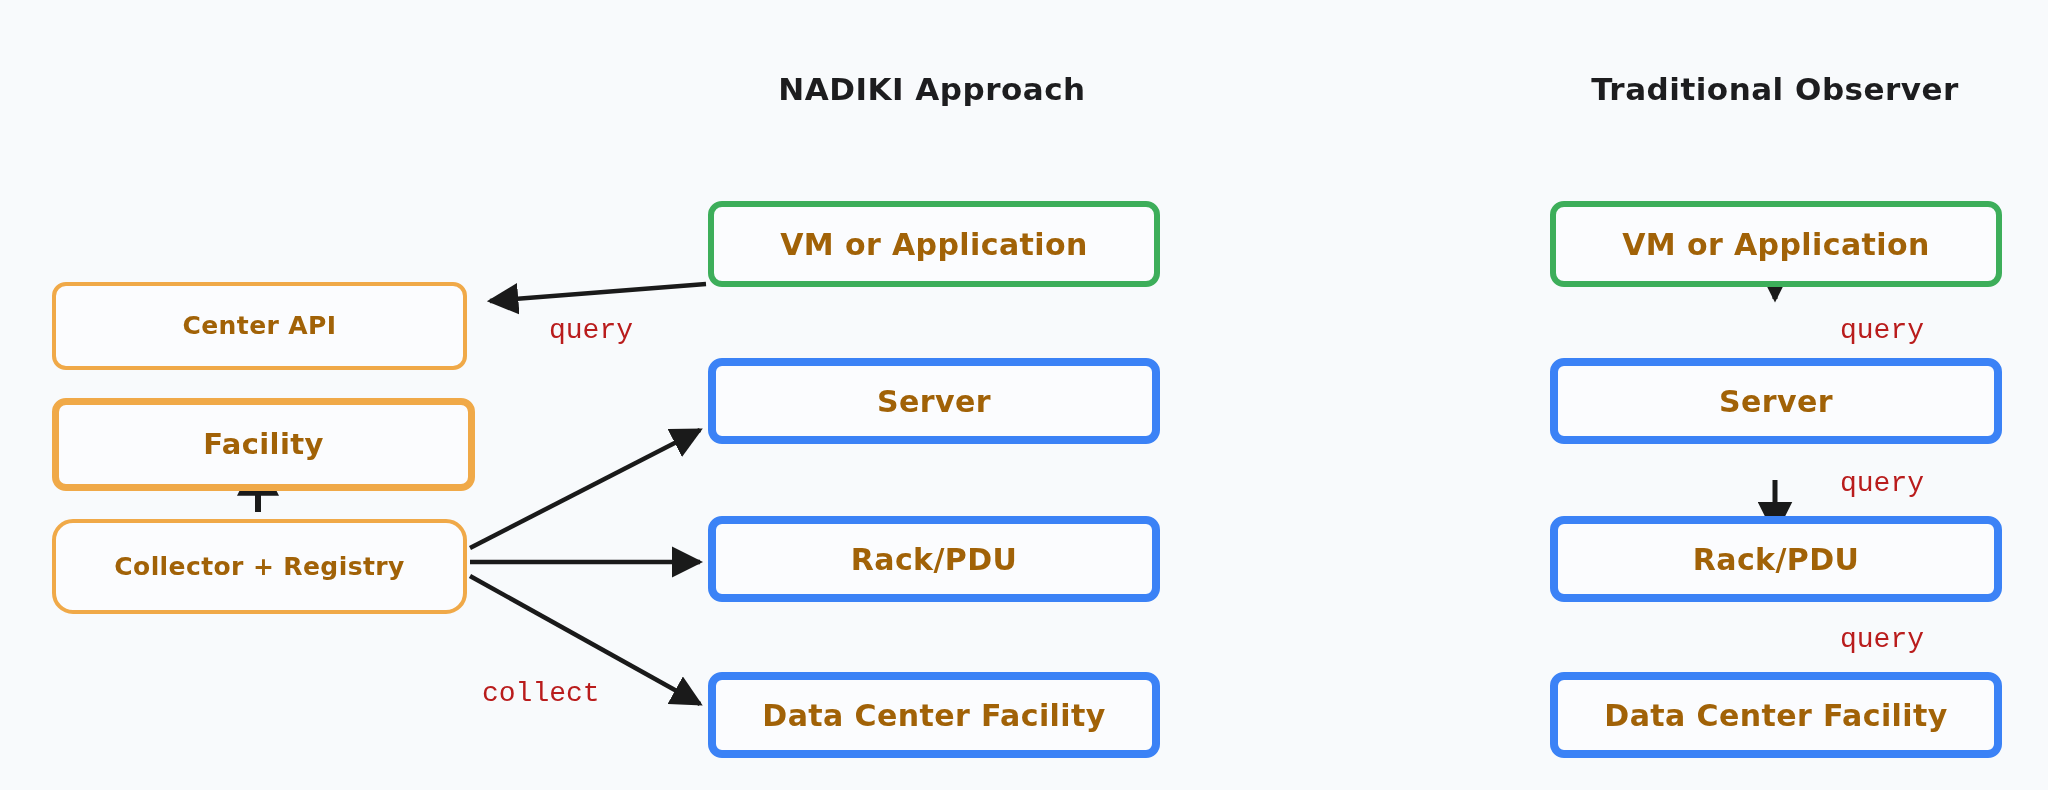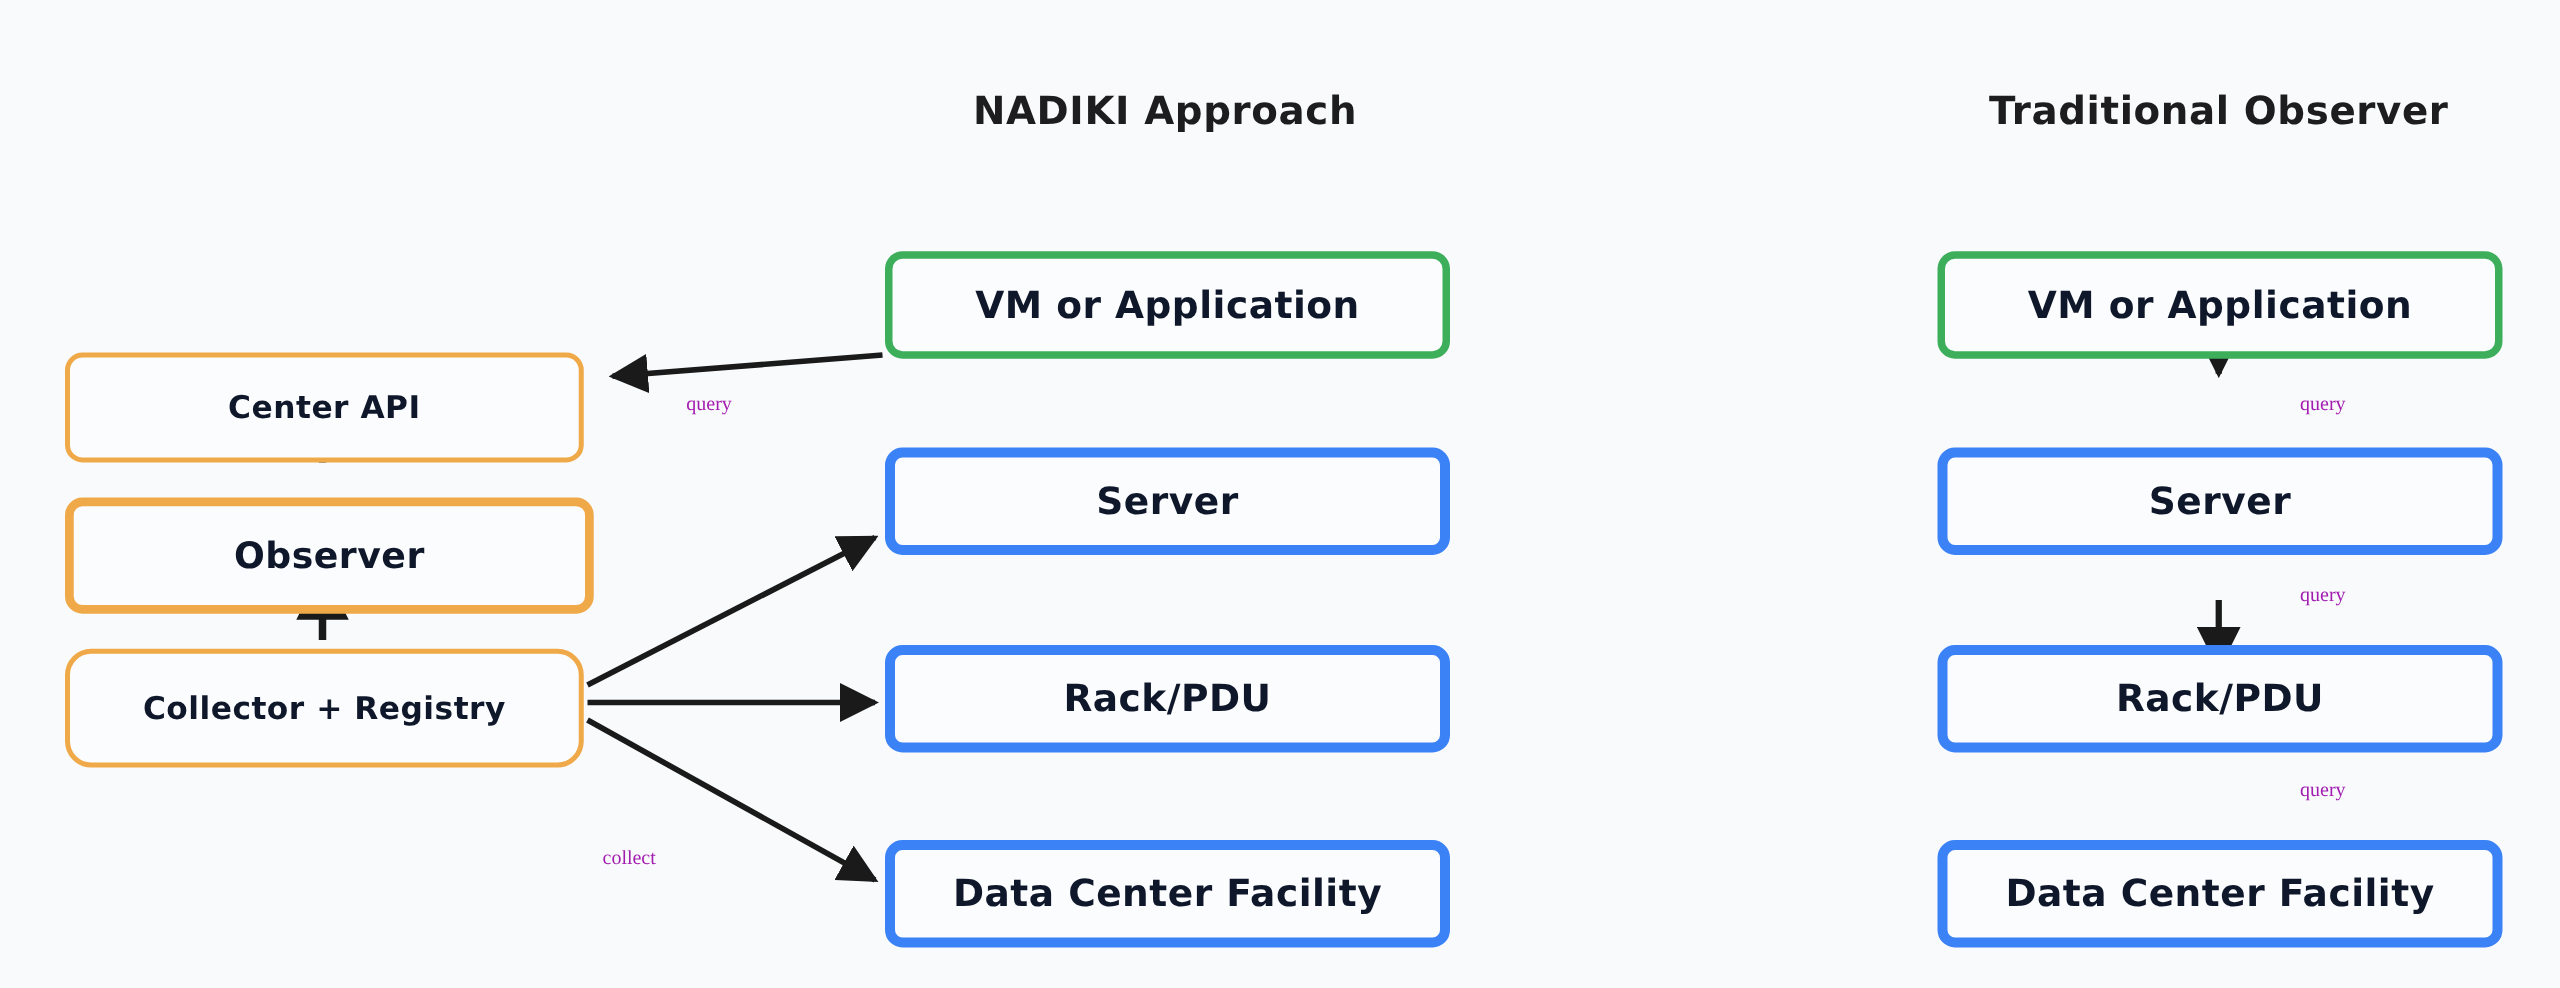--- a/index.html
+++ b/index.html
@@ -43,21 +43,21 @@
 
   .node {
     position: absolute;
     box-sizing: border-box;
     background: #fbfcfe;
     display: flex;
     align-items: center;
     justify-content: center;
     font-family: "DejaVu Sans", sans-serif;
     font-weight: 700;
-    color: #0f172a;
+    color: #a16207;
     text-align: center;
     border-radius: 14px;
   }
   .node .lbl {
     display: block;
     line-height: 1.1;
     white-space: nowrap;
   }
 
   
@@ -79,24 +79,24 @@
     font-size: 25px;
     letter-spacing: 0.4px;
   }
   .node.orange.thick {
     border-width: 7px;
     font-size: 29px;
   }
 
   .edge-label {
     position: absolute;
-    font-family: Liberation Serif, serif;
+    font-family: Liberation Mono, monospace;
     font-weight: 400;
-    font-size: 16px;
-    color: #a21caf;
+    font-size: 28px;
+    color: #b91c1c;
     white-space: nowrap;
   }
 </style>
 </head>
 <body>
 
 <div id="canvas">
 
   <div class="col-title" style="left:932px; top:44px;">NADIKI Approach</div>
 
@@ -126,21 +126,21 @@
     <path d="M 1775 337 L 1775 390" stroke="#1a1a1a" stroke-width="5" fill="none" marker-end="url(#ah)"></path>
 
     <path d="M 1775 453 L 1775 506" stroke="#1a1a1a" stroke-width="5" fill="none" marker-end="url(#ah)"></path>
   </svg>
 
   <div class="node orange" style="left:52px; top:255px; width:415px; height:88px;">
     <span class="lbl">Center API</span>
   </div>
 
   <div class="node orange thick" style="left:52px; top:371px; width:423px; height:93px;">
-    <span class="lbl">Observer</span>
+    <span class="lbl">Facility</span>
   </div>
 
   <div class="node orange" style="left:52px; top:492px; width:415px; height:95px;border-radius:21px;">
     <span class="lbl">Collector + Registry</span>
   </div>
 
   <div class="node green" style="left:708px; top:174px; width:452px; height:86px;">
     <span class="lbl">VM or Application</span>
   </div>
 

